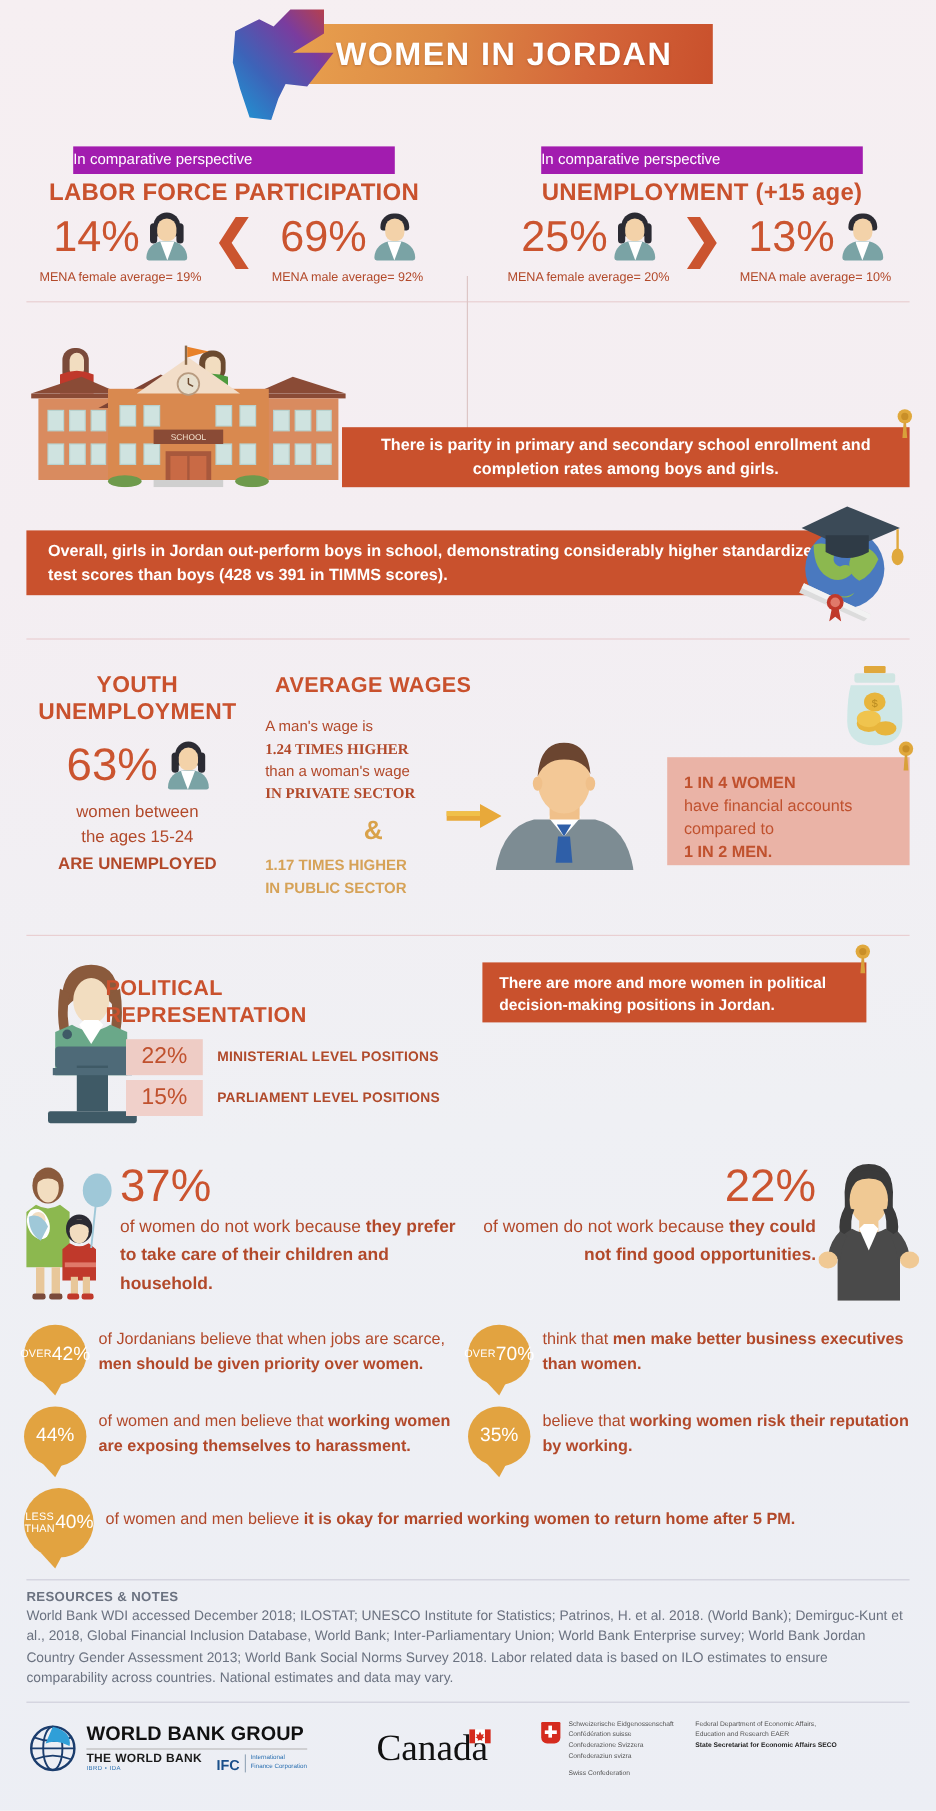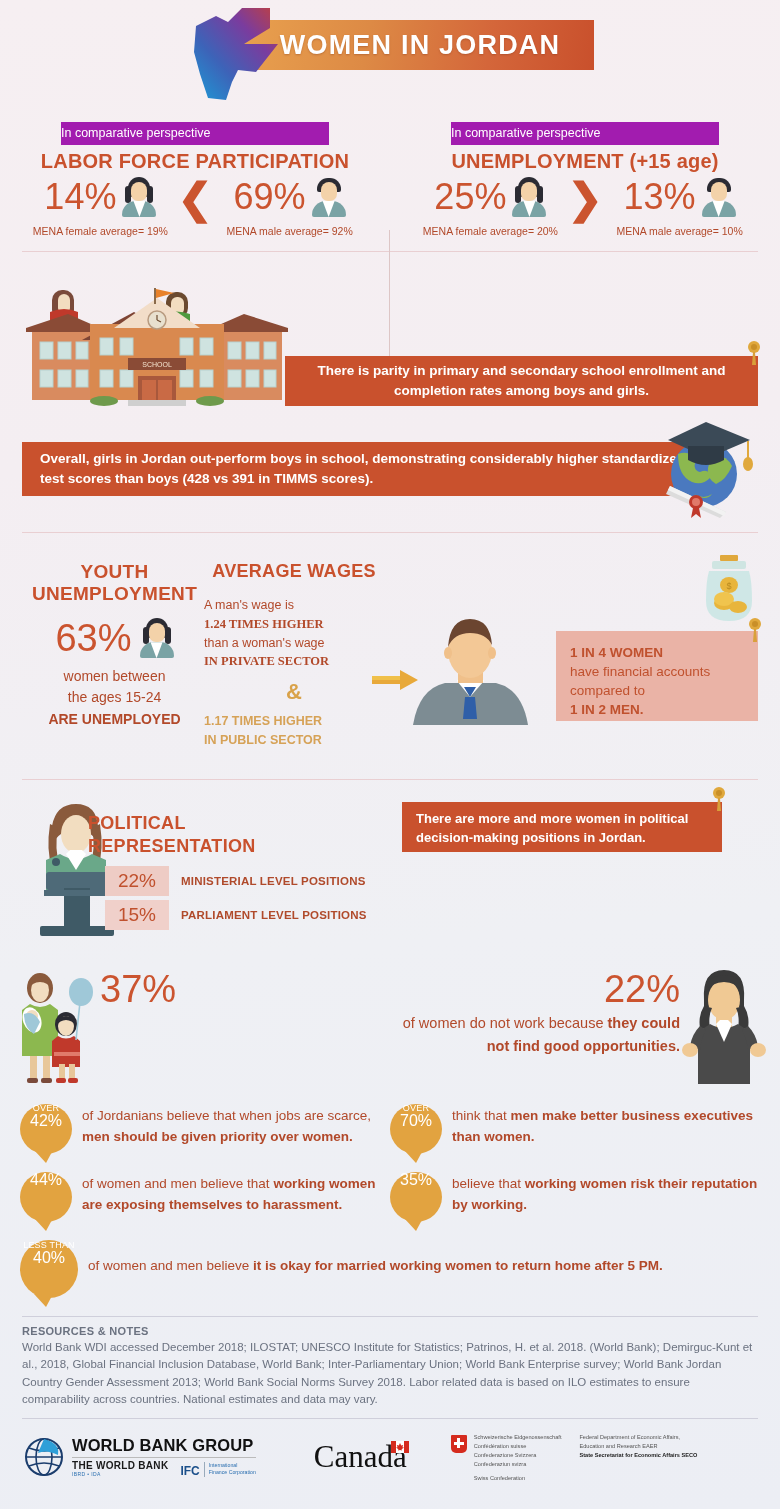--- a/index.html
+++ b/index.html
@@ -92,21 +92,21 @@
   .midsec { position: relative; height: 218px; }
   .youth { position:absolute; left:22px; top:14px; width:185px; text-align:center; }
   .youth-h { color:#c9512d; font-size:19px; font-weight:bold; line-height:1.15; letter-spacing:.3px;
              font-family:"Liberation Sans Narrow","Liberation Sans",sans-serif; }
   .youth-row { display:flex; align-items:center; justify-content:center; gap:8px; margin-top:12px; }
   .youth-pct { color:#cb542f; font-size:38px; font-family:"Liberation Sans Narrow","Liberation Sans",sans-serif; }
   .youth-lines { color:#b2492a; font-size:14px; line-height:1.55; margin-top:6px; text-align:center;
                  font-family:"Liberation Sans Narrow","Liberation Sans",sans-serif; }
   .youth-lines .b { font-weight:bold; }
 
-  .wages { position:absolute; left:204px; top:14px; width:180px; }
+  .wages { position:absolute; left:221px; top:14px; width:180px; }
   .wages-h { color:#c9512d; font-size:18px; font-weight:bold; text-align:center; letter-spacing:.3px;
              font-family:"Liberation Sans Narrow","Liberation Sans",sans-serif; }
   .wages-body { margin-top:14px; font-size:12.5px; color:#b2492a; line-height:1.5;
                 font-family:"Liberation Sans Narrow","Liberation Sans",sans-serif; }
   .wages-body .bold { font-weight:bold;font-family:Liberation Serif, serif; }
   .amp { text-align:center; color:#d9a24a; font-size:22px; font-weight:bold; margin:4px 0; }
   .wages-public { color:#d6a257; font-size:12.5px; font-weight:bold; line-height:1.5;
                   font-family:"Liberation Sans Narrow","Liberation Sans",sans-serif; }
   .arrow-right { position:absolute; left:372px; top:122px; width:46px; height:22px; }
   .mangfx { position:absolute; left:413px; top:66px; width:115px; height:112px; }
@@ -154,22 +154,22 @@
   .r-text { color:#b2492a; font-size:14.5px; line-height:1.62; margin-top:4px;
             font-family:"Liberation Sans Narrow","Liberation Sans",sans-serif; }
   .r-text .b { font-weight:bold; }
 
   
   .norms { position:relative; padding: 4px 20px 0 20px; }
   .norm-row { display:flex; margin-bottom: 18px; }
   .norm-cell { display:flex; width:50%; align-items:flex-start; }
   .norm-cell.full { width:100%; }
   .bubble { position:relative; flex: 0 0 auto; width:52px; height:50px; background:#e2a340;
-            border-radius:50%; display:flex; flex-direction:column; align-items:center;
-            color:#fff; line-height:1.05; margin-right:10px; }
+            border-radius:50%; display:flex; align-items:center;
+            justify-content:center; color:#fff; line-height:1.05; margin-right:10px; }
   .bubble::after { content:""; position:absolute; left:14px; bottom:-9px; width:0; height:0;
                    border-left:12px solid transparent; border-right:7px solid transparent;
                    border-top:13px solid #e2a340; }
   .bub-small { font-size:9px; letter-spacing:.2px;
                font-family:"Liberation Sans Narrow","Liberation Sans",sans-serif; }
   .bub-big { font-size:16px; font-weight:normal;
              font-family:"Liberation Sans Narrow","Liberation Sans",sans-serif; }
   .norm-text { color:#c08a4c; font-size:13.5px; line-height:1.55; padding-top:2px;
                font-family:"Liberation Sans Narrow","Liberation Sans",sans-serif; }
   .norm-text .b { color:#b2492a; font-weight:bold; }
@@ -537,20 +537,21 @@
       <rect x="49" y="92" width="6" height="16" fill="#e8c79a"></rect>
       <rect x="59" y="92" width="6" height="16" fill="#e8c79a"></rect>
       <rect x="46" y="106" width="10" height="5" rx="2" fill="#c0392b"></rect>
       <rect x="58" y="106" width="10" height="5" rx="2" fill="#c0392b"></rect>
       <line x1="70" y1="30" x2="66" y2="68" stroke="#9fc8d8" stroke-width="1.6"></line>
       <ellipse cx="71" cy="20" rx="12" ry="14" fill="#9fc8d8"></ellipse>
     </svg>
 
     <div class="r-left">
       <div class="r-pct">37%</div>
+      <div class="r-text"><span>of women do not work because </span><span class="b">they prefer to take care of their children and household.</span></div>
     </div>
 
     <div class="r-right">
       <div class="r-pct">22%</div>
       <div class="r-text"><span>of women do not work because </span><span class="b">they could not find good opportunities.</span></div>
     </div>
 
     <svg class="bizwoman" viewBox="0 0 84 118">
       <path d="M22 34 q-2 -30 20 -30 q22 0 20 30 l0 16 q-6 -16 -20 -16 q-14 0 -20 16 Z" fill="#3a3a3a"></path>
       <ellipse cx="42" cy="34" rx="16" ry="20" fill="#f0c994"></ellipse>

